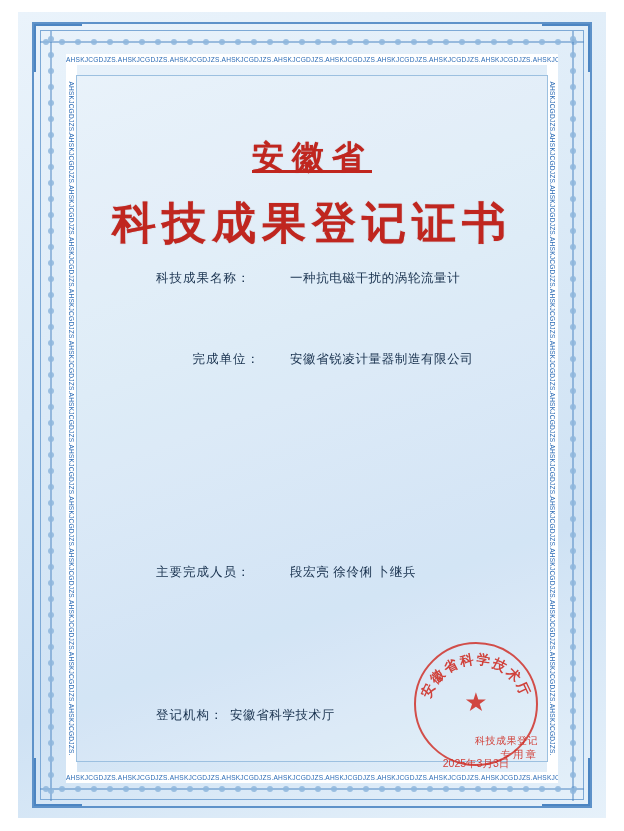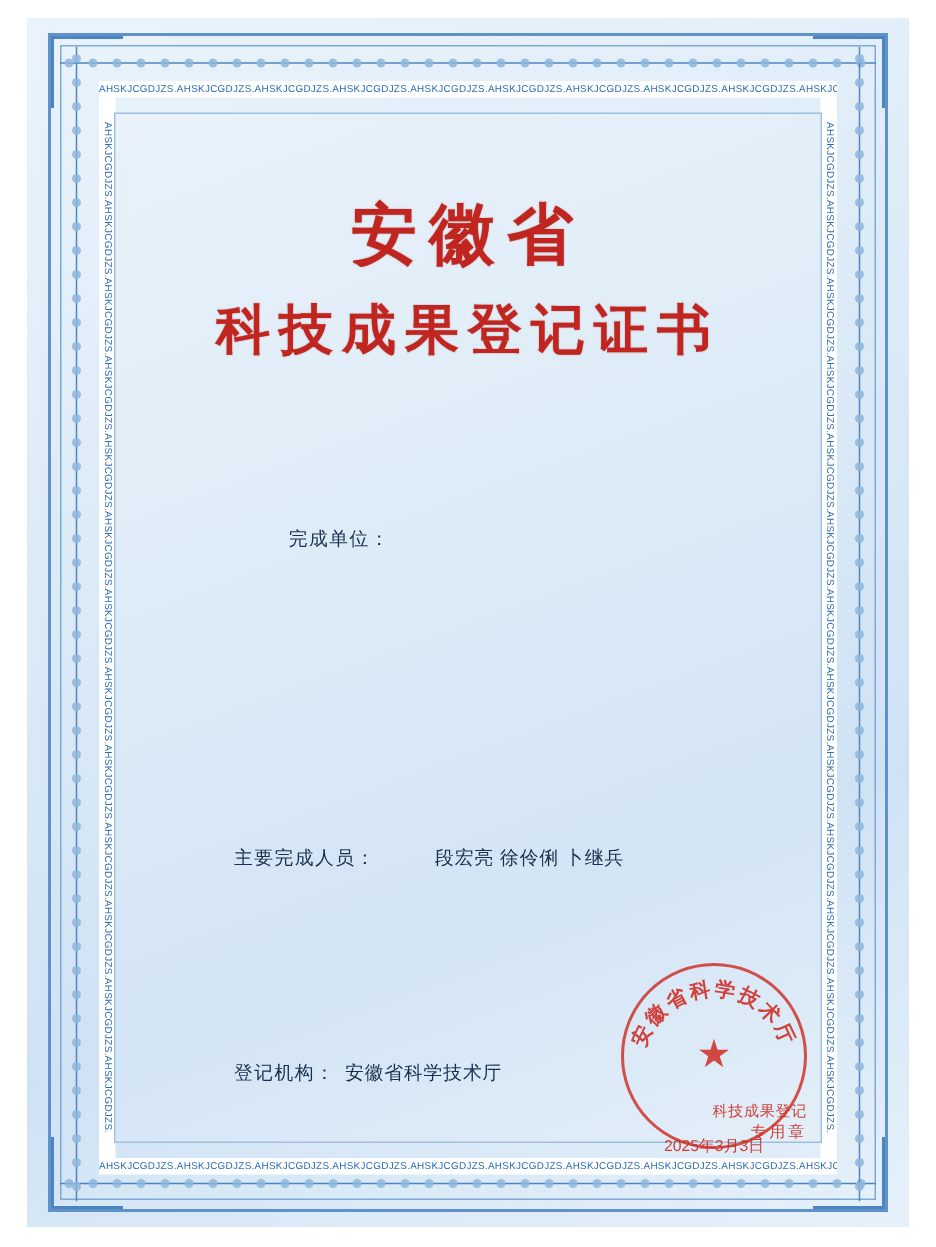--- a/index.html
+++ b/index.html
@@ -127,31 +127,32 @@
 
   
   .title-wrap {
     position: absolute;
     left: 0; top: 118px;
     width: 588px;
     text-align: center;
   }
   .title-main {
     font-family: "Liberation Serif", serif;
-    font-size: 44px;
+    font-size: 32px;
     font-weight: bold;
     color: #c0261f;
     letter-spacing: 8px;
     line-height: 54px;
     text-shadow: 0 0 1px rgba(150,20,15,0.5);
+    text-decoration: underline;
   }
   .title-sub {
     margin-top: 14px;
-    font-family: Liberation Mono, monospace;
-    font-size: 36px;
+    font-family: Liberation Sans, sans-serif;
+    font-size: 44px;
     font-weight: bold;
     color: #c0261f;
     letter-spacing: 6px;
     line-height: 50px;
     text-shadow: 0 0 1px rgba(150,20,15,0.5);
   }
 
   
   .field {
     position: absolute;
@@ -486,23 +487,28 @@
       <span class="vtext">AHSKJCGDJZS.AHSKJCGDJZS.AHSKJCGDJZS.AHSKJCGDJZS.AHSKJCGDJZS.AHSKJCGDJZS.AHSKJCGDJZS.AHSKJCGDJZS.AHSKJCGDJZS.AHSKJCGDJZS.AHSKJCGDJZS.AHSKJCGDJZS.AHSKJCGDJZS.</span>
     </div>
 
     <div class="inner-frame"></div>
 
     <div class="title-wrap">
       <div class="title-main">安徽省</div>
       <div class="title-sub">科技成果登记证书</div>
     </div>
 
+    <div class="field" id="f-name">
+      <span class="lbl">科技成果名称：</span>
+      <span class="val">一种抗电磁干扰的涡轮流量计</span>
+    </div>
 
     <div class="field" id="f-unit">
       <span class="lbl">完成单位：</span>
+      <span class="val">安徽省锐凌计量器制造有限公司</span>
     </div>
 
     <div class="field" id="f-people">
       <span class="lbl">主要完成人员：</span>
       <span class="val">段宏亮  徐伶俐  卜继兵</span>
     </div>
 
 
     <div class="field" id="f-org">
       <span class="lbl">登记机构：</span>

